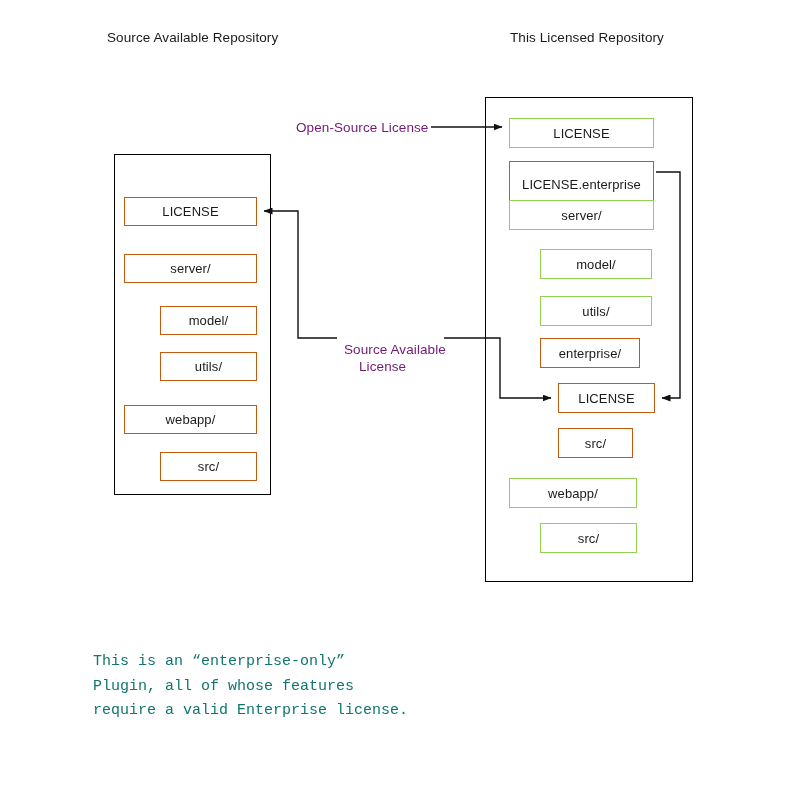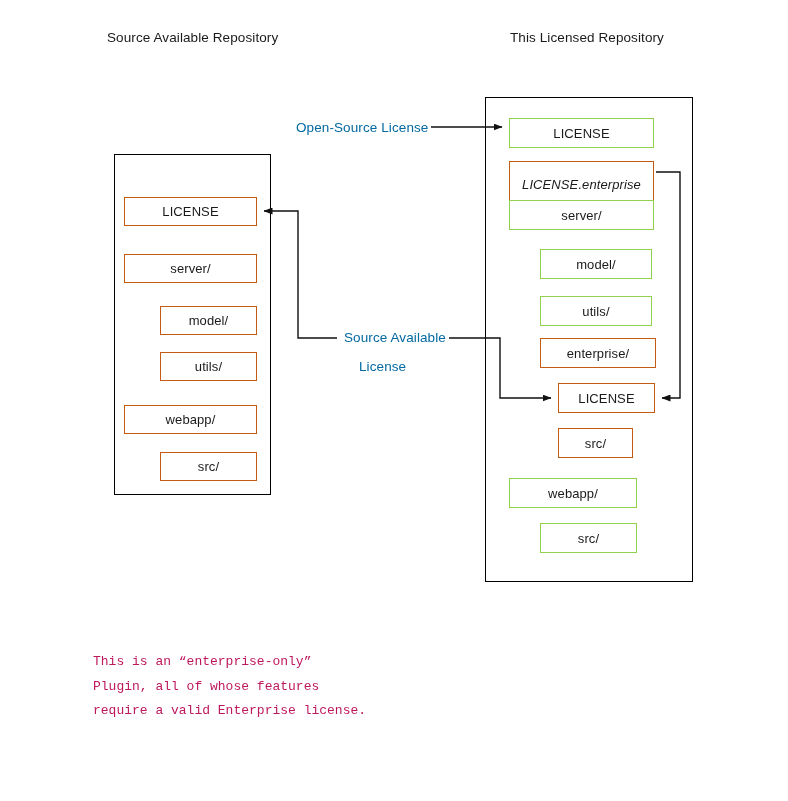--- a/index.html
+++ b/index.html
@@ -53,32 +53,32 @@
     color: #1a1a1a;
     white-space: nowrap;
     letter-spacing: 0.1px;
   }
   .node.orange { border: 1.6px solid #c55a11; }
   .node.green  { border: 1.6px solid #92d050; }
 
   .edge-label {
     position: absolute;
     font-size: 13.5px;
-    color: #0369a1;
+    color: #701a75;
     white-space: nowrap;
     background: #ffffff;
     padding: 0 3px;
     letter-spacing: 0.1px;
   }
   .caption {
     position: absolute;
     font-family: "Liberation Mono", monospace;
-    font-size: 13px;
+    font-size: 15px;
     line-height: 24.5px;
-    color: #be185d;
+    color: #0f766e;
     white-space: pre;
     letter-spacing: 0px;
   }
 </style>
 </head>
 <body>
 
 <div id="canvas">
 
   <div class="heading" style="left:107px; top:30px;">Source Available Repository</div>
@@ -96,29 +96,29 @@
   <div class="node orange" style="left:160px; top:306px; width:97px; height:29px;">model/</div>
 
   <div class="node orange" style="left:160px; top:352px; width:97px; height:29px;">utils/</div>
 
   <div class="node orange" style="left:124px; top:405px; width:133px; height:29px;">webapp/</div>
 
   <div class="node orange" style="left:160px; top:452px; width:97px; height:29px;">src/</div>
 
   <div class="node green" style="left:509px; top:118px; width:145px; height:30px;">LICENSE</div>
 
-  <div class="node orange" style="left:509px; top:161px; width:145px; height:46px;font-style:italic;">LICENSE.enterprise</div>
+  <div class="node orange" style="left:509px; top:161px; width:145px; height:46px;">LICENSE.enterprise</div>
 
   <div class="node green" style="left:509px; top:200px; width:145px; height:30px;">server/</div>
 
   <div class="node green" style="left:540px; top:249px; width:112px; height:30px;">model/</div>
 
   <div class="node green" style="left:540px; top:296px; width:112px; height:30px;">utils/</div>
 
-  <div class="node orange" style="left:540px; top:338px; width:116px; height:30px;">enterprise/</div>
+  <div class="node orange" style="left:540px; top:338px; width:100px; height:30px;">enterprise/</div>
 
   <div class="node orange" style="left:558px; top:383px; width:97px; height:30px;">LICENSE</div>
 
   <div class="node orange" style="left:558px; top:428px; width:75px; height:30px;">src/</div>
 
   <div class="node green" style="left:509px; top:478px; width:128px; height:30px;">webapp/</div>
 
   <div class="node green" style="left:540px; top:523px; width:97px; height:30px;">src/</div>
 
   <svg class="edges" viewBox="0 0 788 801">
@@ -132,21 +132,21 @@
 
     <path d="M 337 338 L 298 338 L 298 211 L 264 211" stroke="#111111" stroke-width="1.4" fill="none" marker-end="url(#arrowhead)"></path>
 
     <path d="M 444 338 L 500 338 L 500 398 L 551 398" stroke="#111111" stroke-width="1.4" fill="none" marker-end="url(#arrowhead)"></path>
 
     <path d="M 656 172 L 680 172 L 680 398 L 662 398" stroke="#111111" stroke-width="1.4" fill="none" marker-end="url(#arrowhead)"></path>
   </svg>
 
   <div class="edge-label" style="left:293px; top:120px;">Open-Source License</div>
 
-  <div class="edge-label" style="left:341px; top:330px;">Source Available</div>
+  <div class="edge-label" style="left:341px; top:342px;">Source Available</div>
 
   <div class="edge-label" style="left:356px; top:359px;">License</div>
 
   <div class="caption" style="left:93px; top:650px; width:300px;">This is an “enterprise-only”
 Plugin, all of whose features
 require a valid Enterprise license.</div>
 
 
 </div>
 

